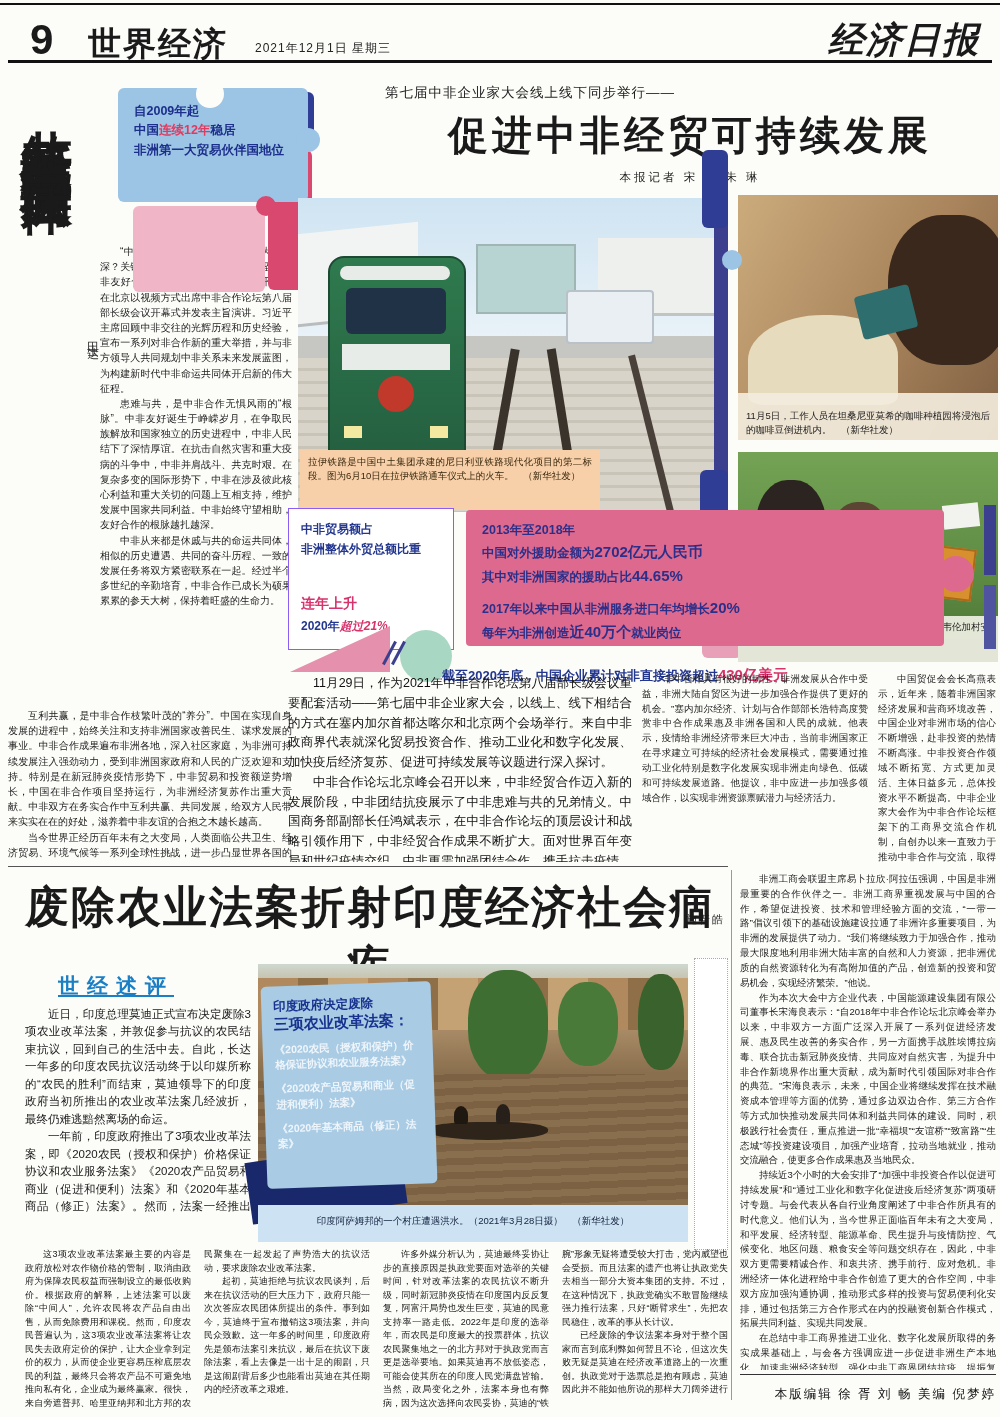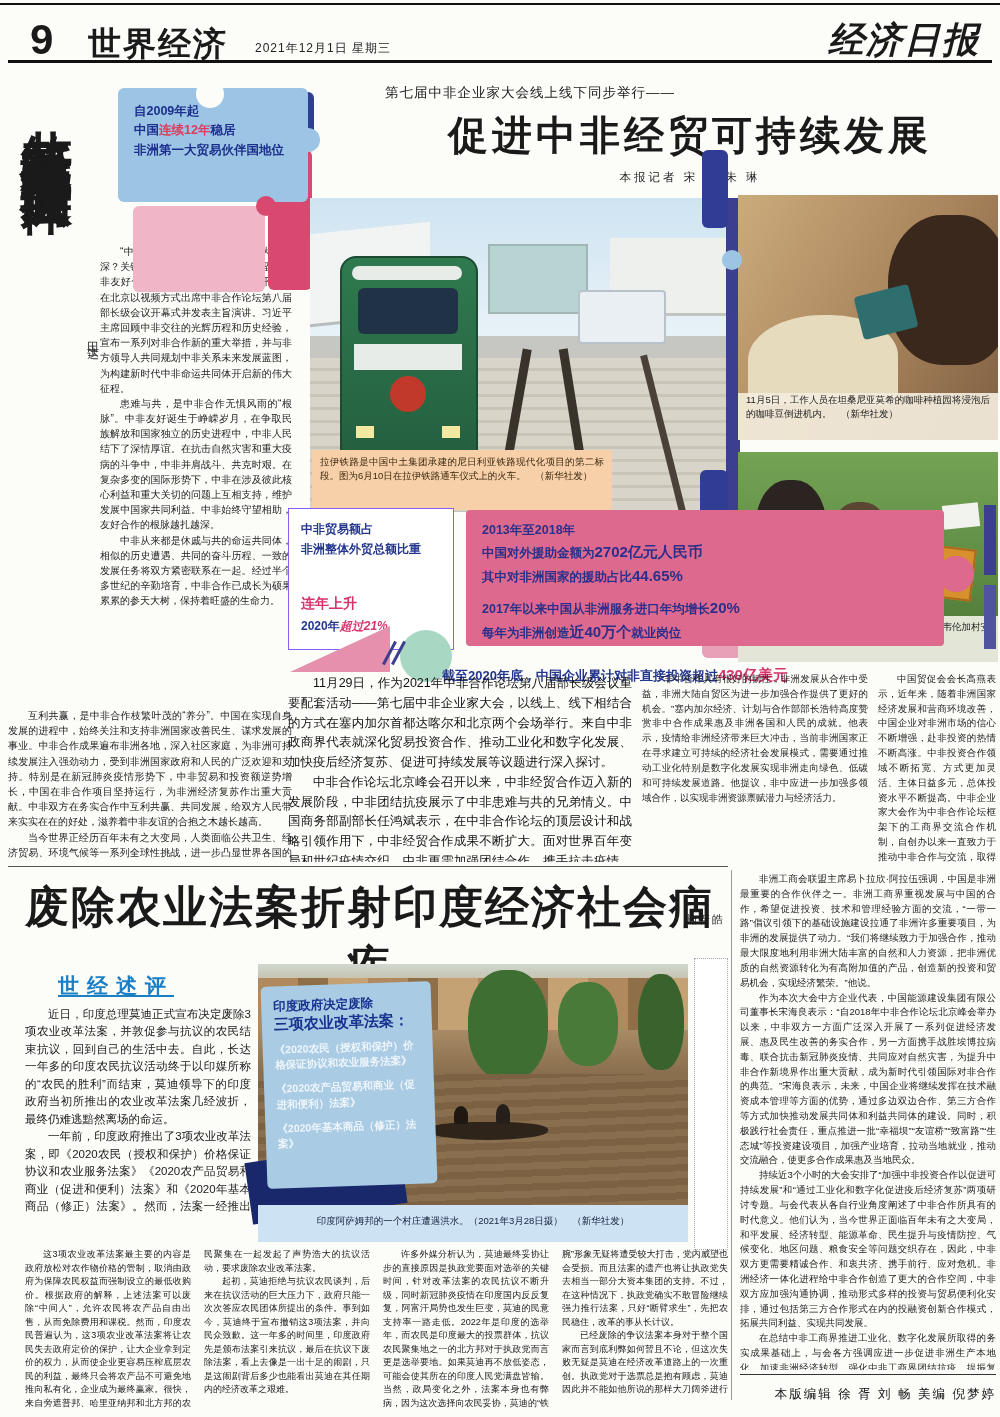--- a/index.html
+++ b/index.html
@@ -86,21 +86,21 @@
     <div>非洲第一大贸易伙伴国地位</div>
   </div>
   <div class="abs" style="left:196px;top:80px;width:28px;height:28px;border-radius:50%;background:#fcfcf9;"></div>
   <div class="abs" style="left:296px;top:128px;width:24px;height:24px;border-radius:50%;background:#9cc4e4;"></div>
   <div class="abs" style="left:256px;top:196px;width:20px;height:20px;border-radius:50%;background:#d9486f;"></div>
 
   <div class="abs kicker" style="left:385px;top:84px;">第七届中非企业家大会线上线下同步举行——</div>
   <div class="abs mhead" style="left:430px;top:108px;width:520px;">促进中非经贸可持续发展</div>
   <div class="abs mby" style="left:430px;top:170px;width:520px;">本报记者  宋  斌  朱  琳</div>
 
-  <div class="abs" style="left:310px;top:198px;width:430px;height:314px;overflow:hidden;background:linear-gradient(#cfe4f2 0%,#e9f2f8 45%,#d9d5cc 46%,#d6d2c9 100%);">
+  <div class="abs" style="left:298px;top:198px;width:430px;height:314px;overflow:hidden;background:linear-gradient(#cfe4f2 0%,#e9f2f8 45%,#d9d5cc 46%,#d6d2c9 100%);">
     <div class="abs" style="left:0;top:30px;width:120px;height:90px;background:#f2f4f4;transform:skewY(-6deg);border-bottom:3px solid #b9bcbd;"></div>
     <div class="abs" style="left:178px;top:46px;width:96px;height:66px;background:#b7d4d2;border:2px solid #9fb6b4;"></div>
     <div class="abs" style="left:300px;top:40px;width:120px;height:75px;background:#eef0ee;border-bottom:3px solid #c2c4c2;"></div>
     <div class="abs" style="left:0;top:138px;width:430px;height:22px;background:#c6c6c2;"></div>
     <div class="abs" style="left:0;top:160px;width:430px;height:154px;background:repeating-linear-gradient(180deg,#d8d4ca 0 10px,#c9c4b8 10px 13px);"></div>
     <div class="abs" style="left:198px;top:150px;width:9px;height:170px;background:#3a332c;transform:rotate(10deg);"></div>
     <div class="abs" style="left:262px;top:150px;width:9px;height:170px;background:#3a332c;transform:rotate(-9deg);"></div>
     <div class="abs" style="left:350px;top:155px;width:7px;height:165px;background:#4a423a;transform:rotate(-14deg);"></div>
     <div class="abs" style="left:30px;top:58px;width:134px;height:202px;background:linear-gradient(#2f7a4e,#245f40);border-radius:16px 16px 4px 4px;border:2px solid #1d4a32;">
       <div class="abs" style="left:10px;top:8px;width:110px;height:14px;background:#e8ece8;border-radius:8px;"></div>
@@ -112,21 +112,21 @@
     </div>
     <div class="abs" style="left:268px;top:92px;width:84px;height:50px;background:#e9eff3;border:2px solid #b9c2c8;border-radius:4px;"></div>
     <div class="abs" style="left:416px;top:0;width:14px;height:314px;background:#3c3f8e;"></div>
     <div class="abs cap" style="left:2px;top:252px;width:300px;height:60px;background:#f7cfa8;padding:5px 8px;box-sizing:border-box;">拉伊铁路是中国中土集团承建的尼日利亚铁路现代化项目的第二标段。图为6月10日在拉伊铁路通车仪式上的火车。　（新华社发）</div>
   </div>
 
   <div class="abs" style="left:738px;top:195px;width:260px;height:245px;overflow:hidden;background:linear-gradient(120deg,#cbab7c 0%,#a9845c 55%,#7d5f42 100%);">
     <div class="abs" style="left:150px;top:20px;width:120px;height:150px;background:#3a281c;border-radius:45% 40% 35% 45%;"></div>
     <div class="abs" style="left:10px;top:120px;width:150px;height:90px;background:#e7dbbd;border-radius:50% 45% 10% 10%;"></div>
     <div class="abs" style="left:120px;top:95px;width:56px;height:44px;background:#2e6e6e;border-radius:4px;transform:rotate(-14deg);"></div>
-    <div class="abs capstrip" style="left:0;top:198px;width:260px;height:47px;background:rgba(243,236,220,0.92);padding:0 8px;box-sizing:border-box;">11月5日，工作人员在坦桑尼亚莫希的咖啡种植园将浸泡后的咖啡豆倒进机内。　（新华社发）</div>
+    <div class="abs capstrip" style="left:0;top:198px;width:260px;height:47px;background:rgba(243,236,220,0.92);padding:16px 8px;box-sizing:border-box;">11月5日，工作人员在坦桑尼亚莫希的咖啡种植园将浸泡后的咖啡豆倒进机内。　（新华社发）</div>
   </div>
 
   <div class="abs piece" style="left:702px;top:150px;width:26px;height:78px;background:#2f3d94;"></div>
   <div class="abs" style="left:722px;top:250px;width:20px;height:20px;border-radius:50%;background:#9cc4e4;"></div>
   <div class="abs piece" style="left:700px;top:470px;width:28px;height:78px;background:#2f3d94;"></div>
   <div class="abs" style="left:694px;top:560px;width:54px;height:54px;border-radius:50%;background:#bfe0d4;"></div>
   <div class="abs piece" style="left:702px;top:616px;width:40px;height:42px;background:#e8a0b8;"></div>
 
   <div class="abs" style="left:738px;top:452px;width:260px;height:210px;overflow:hidden;background:linear-gradient(#74a355 0%,#5d8a42 60%,#4a7335 100%);">
     <div class="abs" style="left:18px;top:28px;width:70px;height:96px;background:#2c2420;border-radius:45% 45% 20% 20%;"></div>

